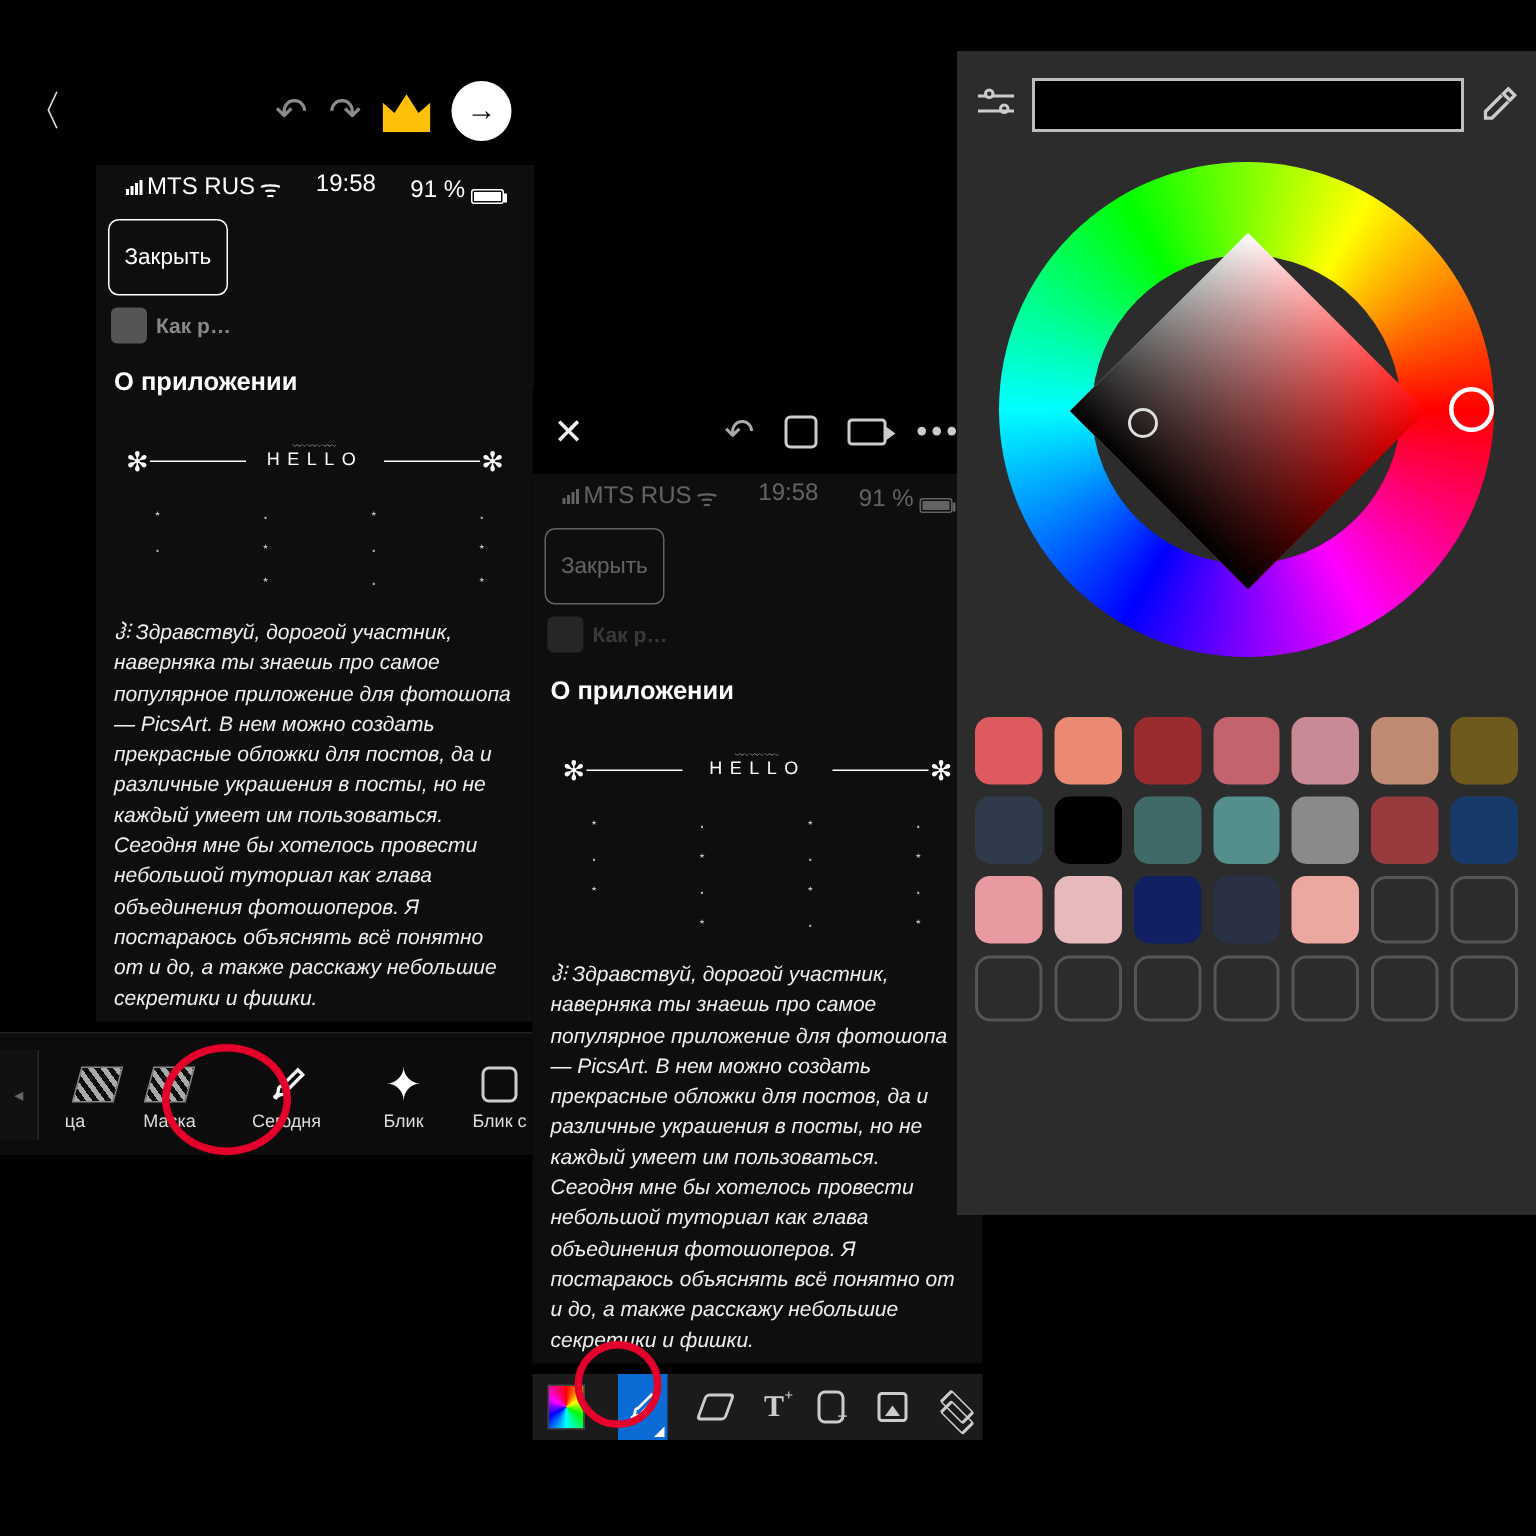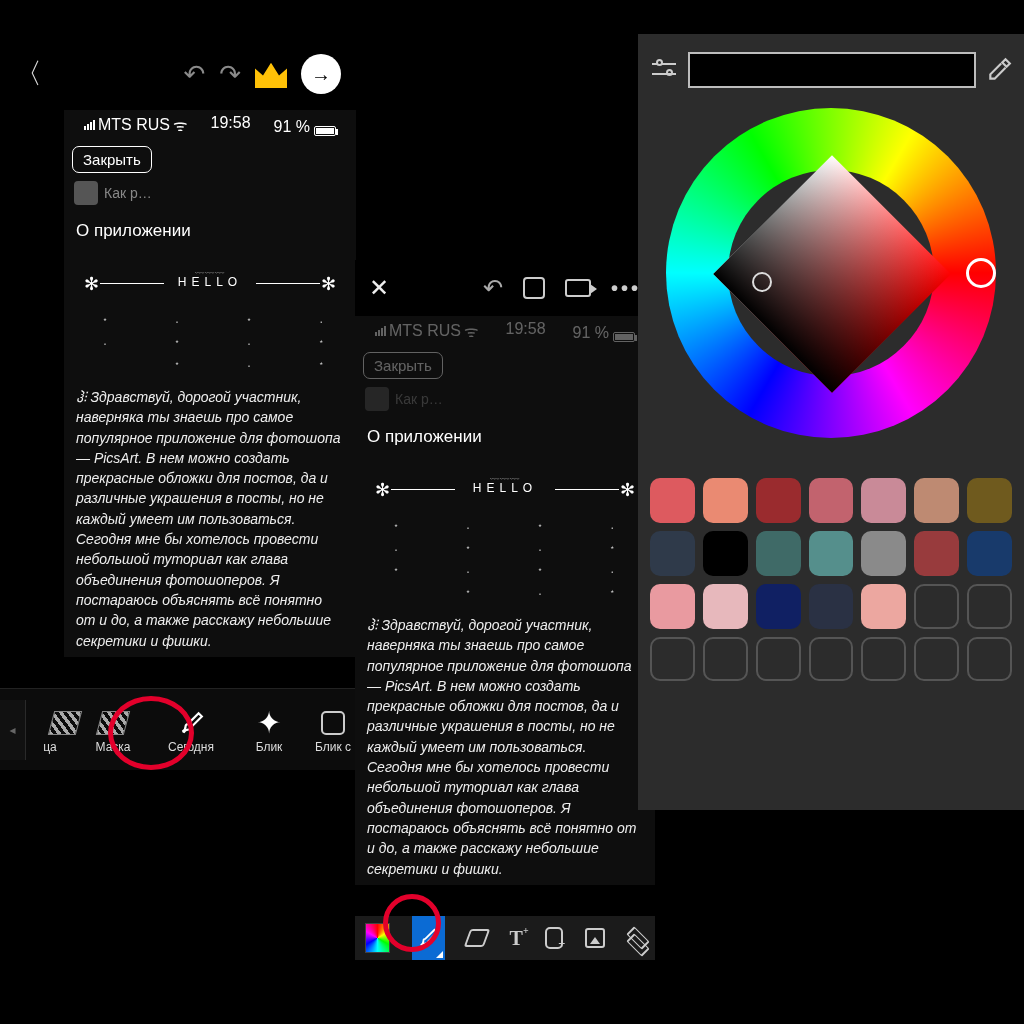--- a/index.html
+++ b/index.html
@@ -12,26 +12,26 @@
   .topbar-spacer { flex: 1; }
   .undo-icon, .redo-icon { color: #8a8a8a; font-size: 26px; cursor: pointer; }
   .crown-icon { width: 32px; height: 28px; background: #ffc107; clip-path: polygon(0% 100%, 0% 30%, 25% 55%, 50% 10%, 75% 55%, 100% 30%, 100% 100%); }
   .forward-circle { width: 40px; height: 40px; border-radius: 50%; background: #fff; display: flex; align-items: center; justify-content: center; font-size: 20px; color: #000; cursor: pointer; }
 
   .phone-frame1 { position: absolute; left: 64px; top: 110px; width: 292px; background: #0e0e0e; }
   .status-bar { display: flex; justify-content: space-between; padding: 4px 20px; color: #fff; font-size: 16px; }
   .status-left { display: flex; gap: 3px; align-items: center; }
   .status-right { display: flex; gap: 4px; align-items: flex-end; }
 
-  .close-btn { display: inline-block; border: 1.5px solid #fff; border-radius: 7px; color: #fff; padding: 4px 10px; font-size: 15px; margin: 6px 8px; cursor: pointer; }
+  .close-btn { display: inline-block; border: 1.5px solid #fff; border-radius: 7px; color: #fff; padding: 16px 10px; font-size: 15px; margin: 6px 8px; cursor: pointer; }
   .chip-row { display: flex; align-items: center; gap: 6px; padding: 2px 10px; }
   .chip-thumb { width: 24px; height: 24px; background: #555; border-radius: 4px; }
-  .chip-title { color: #888; font-size: 14px; }
-
-  .section-title { color: #fff; font-weight: 400; font-size: 17px; padding: 14px 12px 10px; }
+  .chip-title { color: #888; font-size: 14px; font-weight: bold; }
+
+  .section-title { color: #fff; font-weight: 700; font-size: 17px; padding: 14px 12px 10px; }
   .hello-divider { position: relative; height: 40px; color: #fff; margin: 10px 14px 6px; }
   .hello-line-l, .hello-line-r { position: absolute; top: 22px; height: 1px; background: #fff; width: 64px; }
   .hello-line-l { left: 22px; } .hello-line-r { right: 22px; }
   .hello-ast-l { position: absolute; left: 6px; top: 12px; font-size: 18px; }
   .hello-ast-r { position: absolute; right: 6px; top: 12px; font-size: 18px; }
   .hello-text { position: absolute; left: 50%; top: 14px; transform: translateX(-50%); letter-spacing: 5px; font-size: 12px; }
   .hello-squiggle { position: absolute; left: 50%; transform: translateX(-50%); top: 2px; font-size: 10px; color: #ccc; }
   .dot-grid { color: #bbb; font-size: 10px; letter-spacing: 18px; padding: 2px 38px; line-height: 22px; text-align: left; white-space: pre; font-family: monospace; }
 
   .body-text { color: #eee; font-size: 14px; font-style: italic; line-height: 1.45; padding: 10px 12px 6px; }

